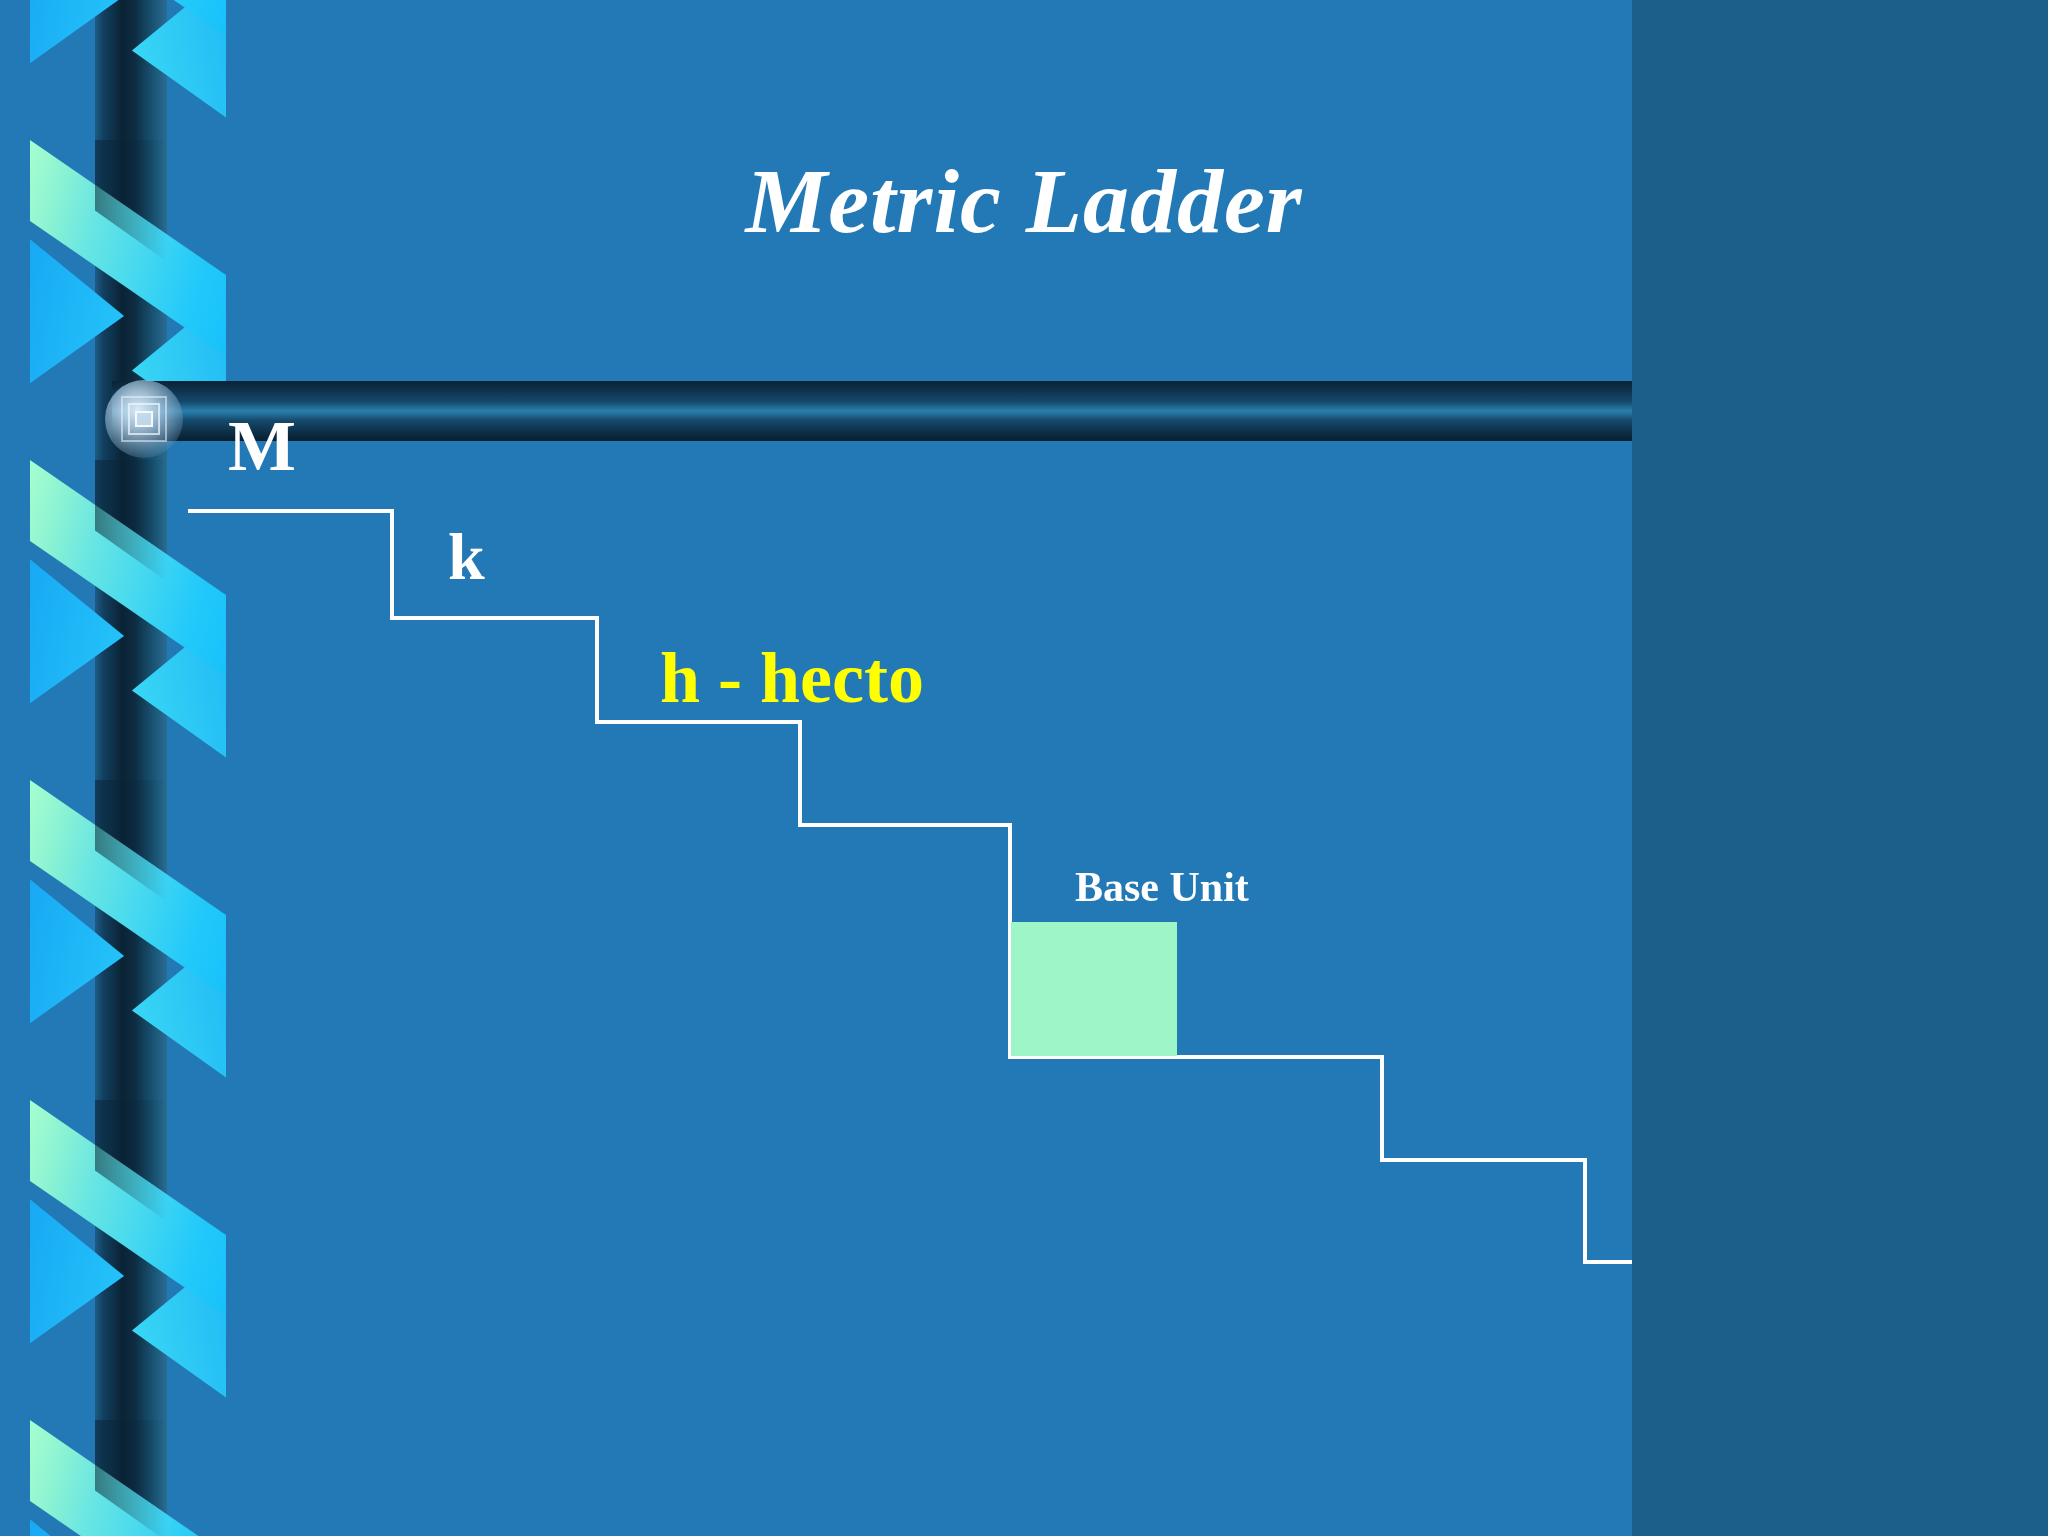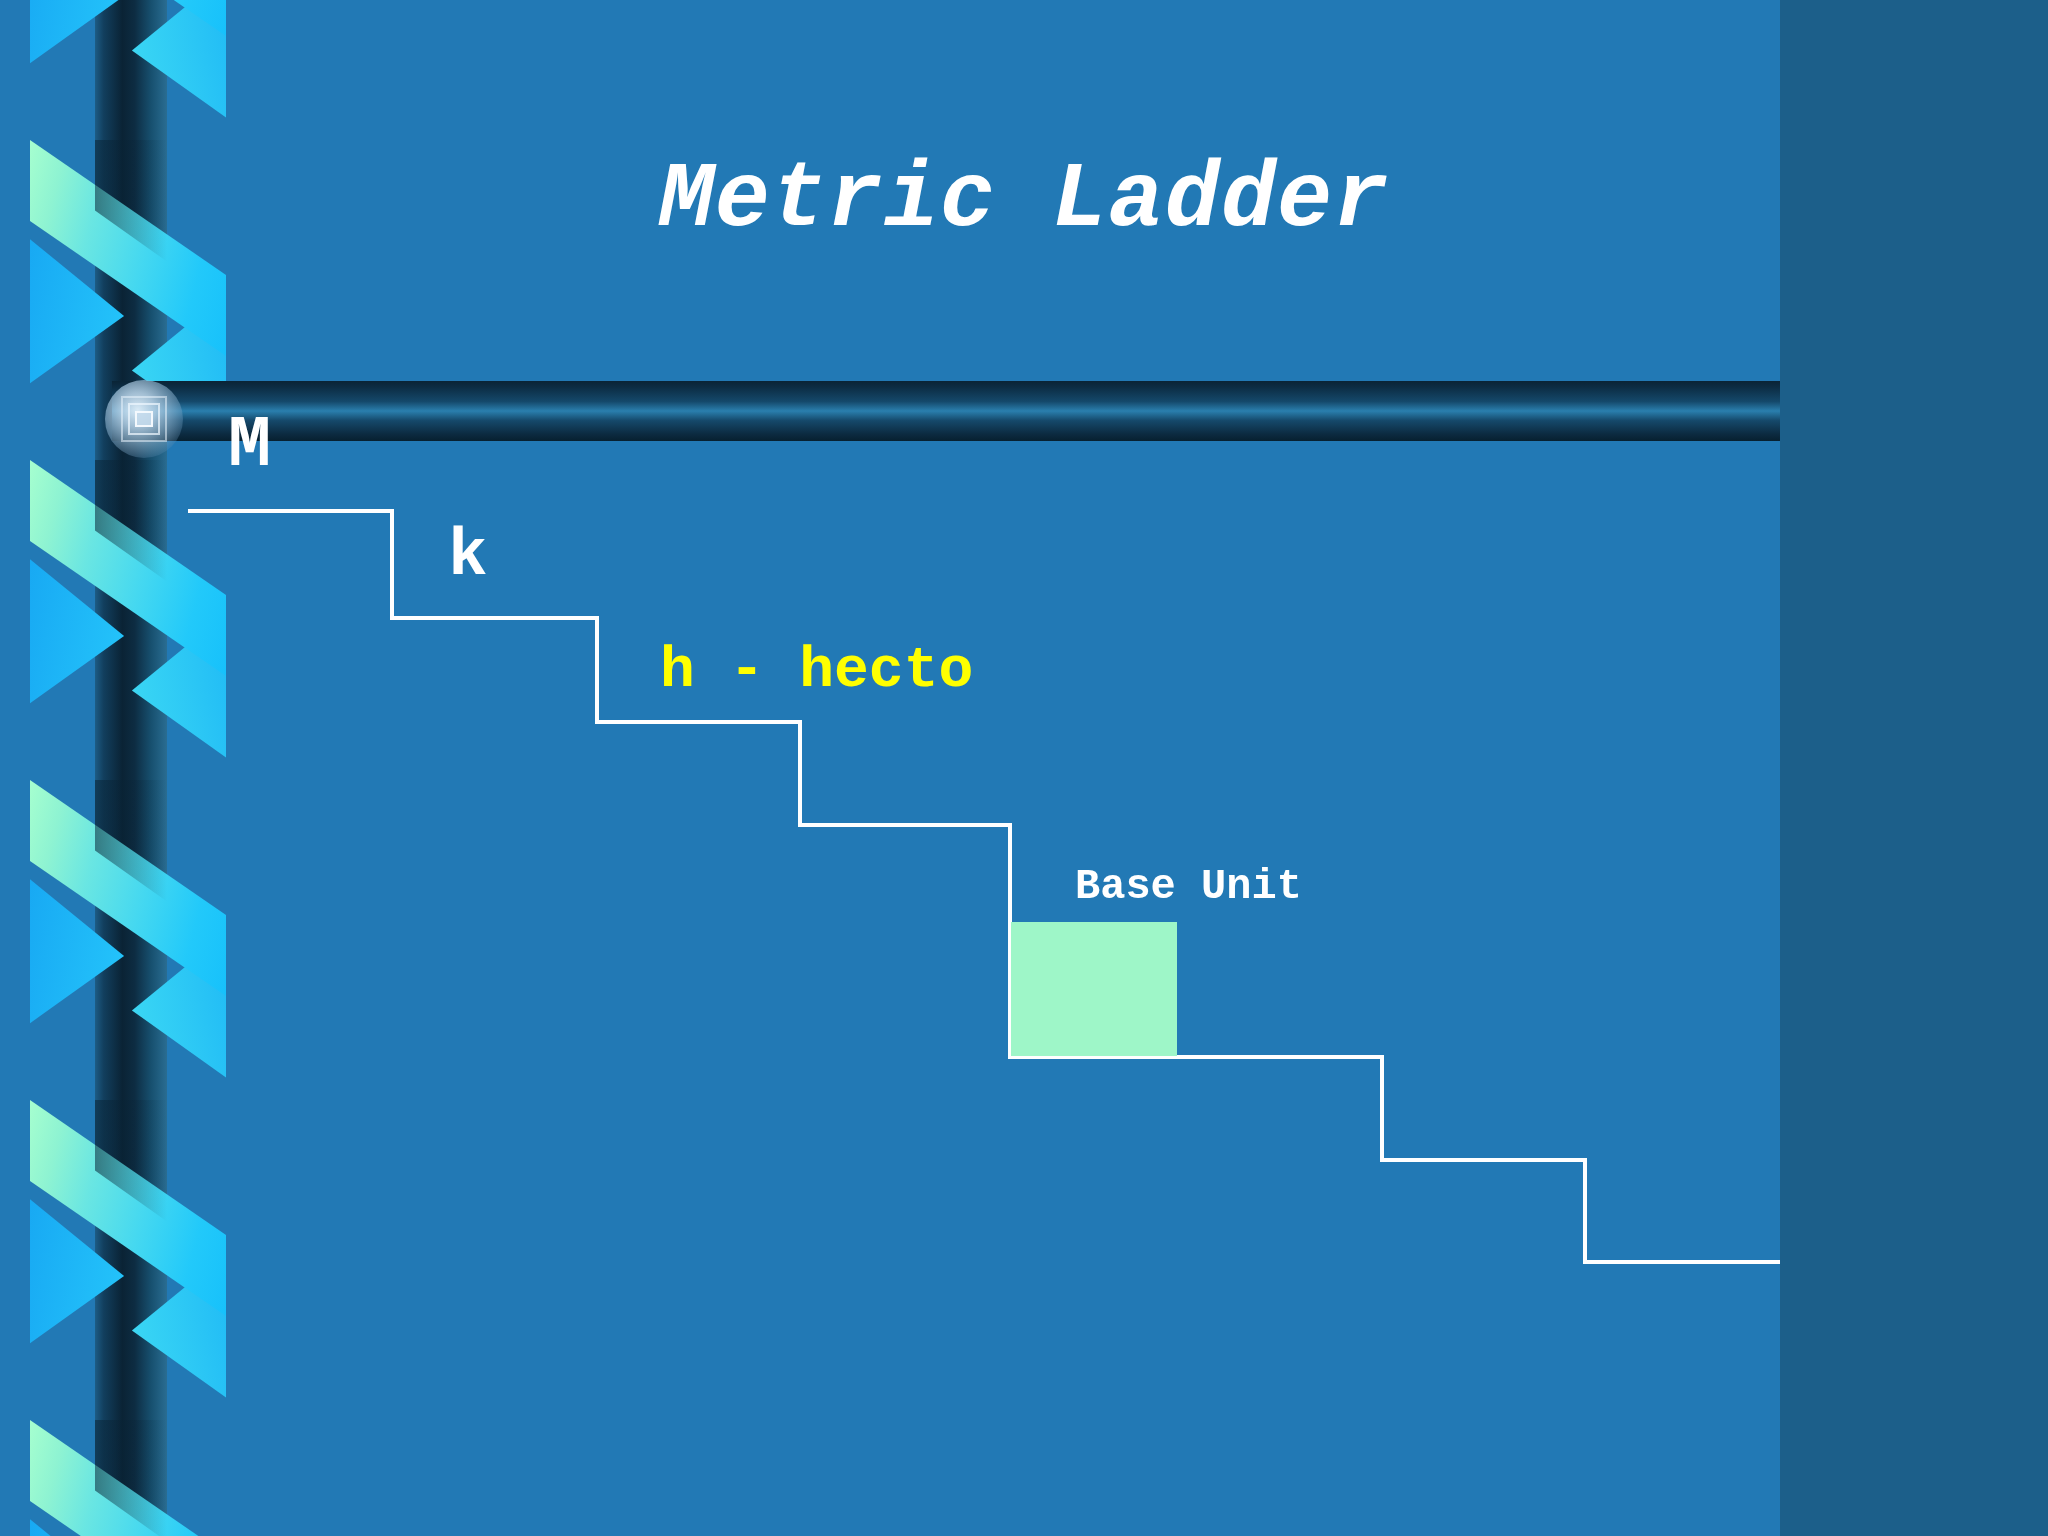--- a/index.html
+++ b/index.html
@@ -3,25 +3,25 @@
 <meta charset="utf-8">
 <title>Metric Ladder</title>
 <style>
   html, body {
     margin: 0;
     padding: 0;
     background: #1c5f8a;
   }
   #slide {
     position: relative;
-    width: 1780px;
+    width: 1632px;
     height: 1536px;
     overflow: hidden;
     background: #2279b5;
-    font-family: Liberation Mono, monospace;
+    font-family: Liberation Serif, serif;
     -webkit-font-smoothing: antialiased;
   }
 
   
   #ribbon-band {
     position: absolute;
     left: 0;
     top: 0;
     width: 240px;
     height: 1536px;
@@ -172,21 +172,21 @@
 
   
   .step-label {
     position: absolute;
     font-weight: bold;
     white-space: nowrap;
     line-height: 1;
   }
   #label-mega     { left: 228px;  top: 410px;  font-size: 72px; color: #ffffff; }
   #label-kilo     { left: 448px;  top: 524px;  font-size: 66px; color: #ffffff; }
-  #label-hecto    { left: 660px;  top: 642px;  font-size: 58px; color: #ffff00; text-align: center; }
+  #label-hecto    { left: 660px;  top: 642px;  font-size: 72px; color: #ffff00; text-align: center; }
   #label-baseunit { left: 1075px; top: 866px;  font-size: 42px; color: #ffffff; }
 </style>
 </head>
 <body>
 
 <div id="slide">
 
   <div id="ribbon-band">
     <div id="ribbon-pole"></div>
 

